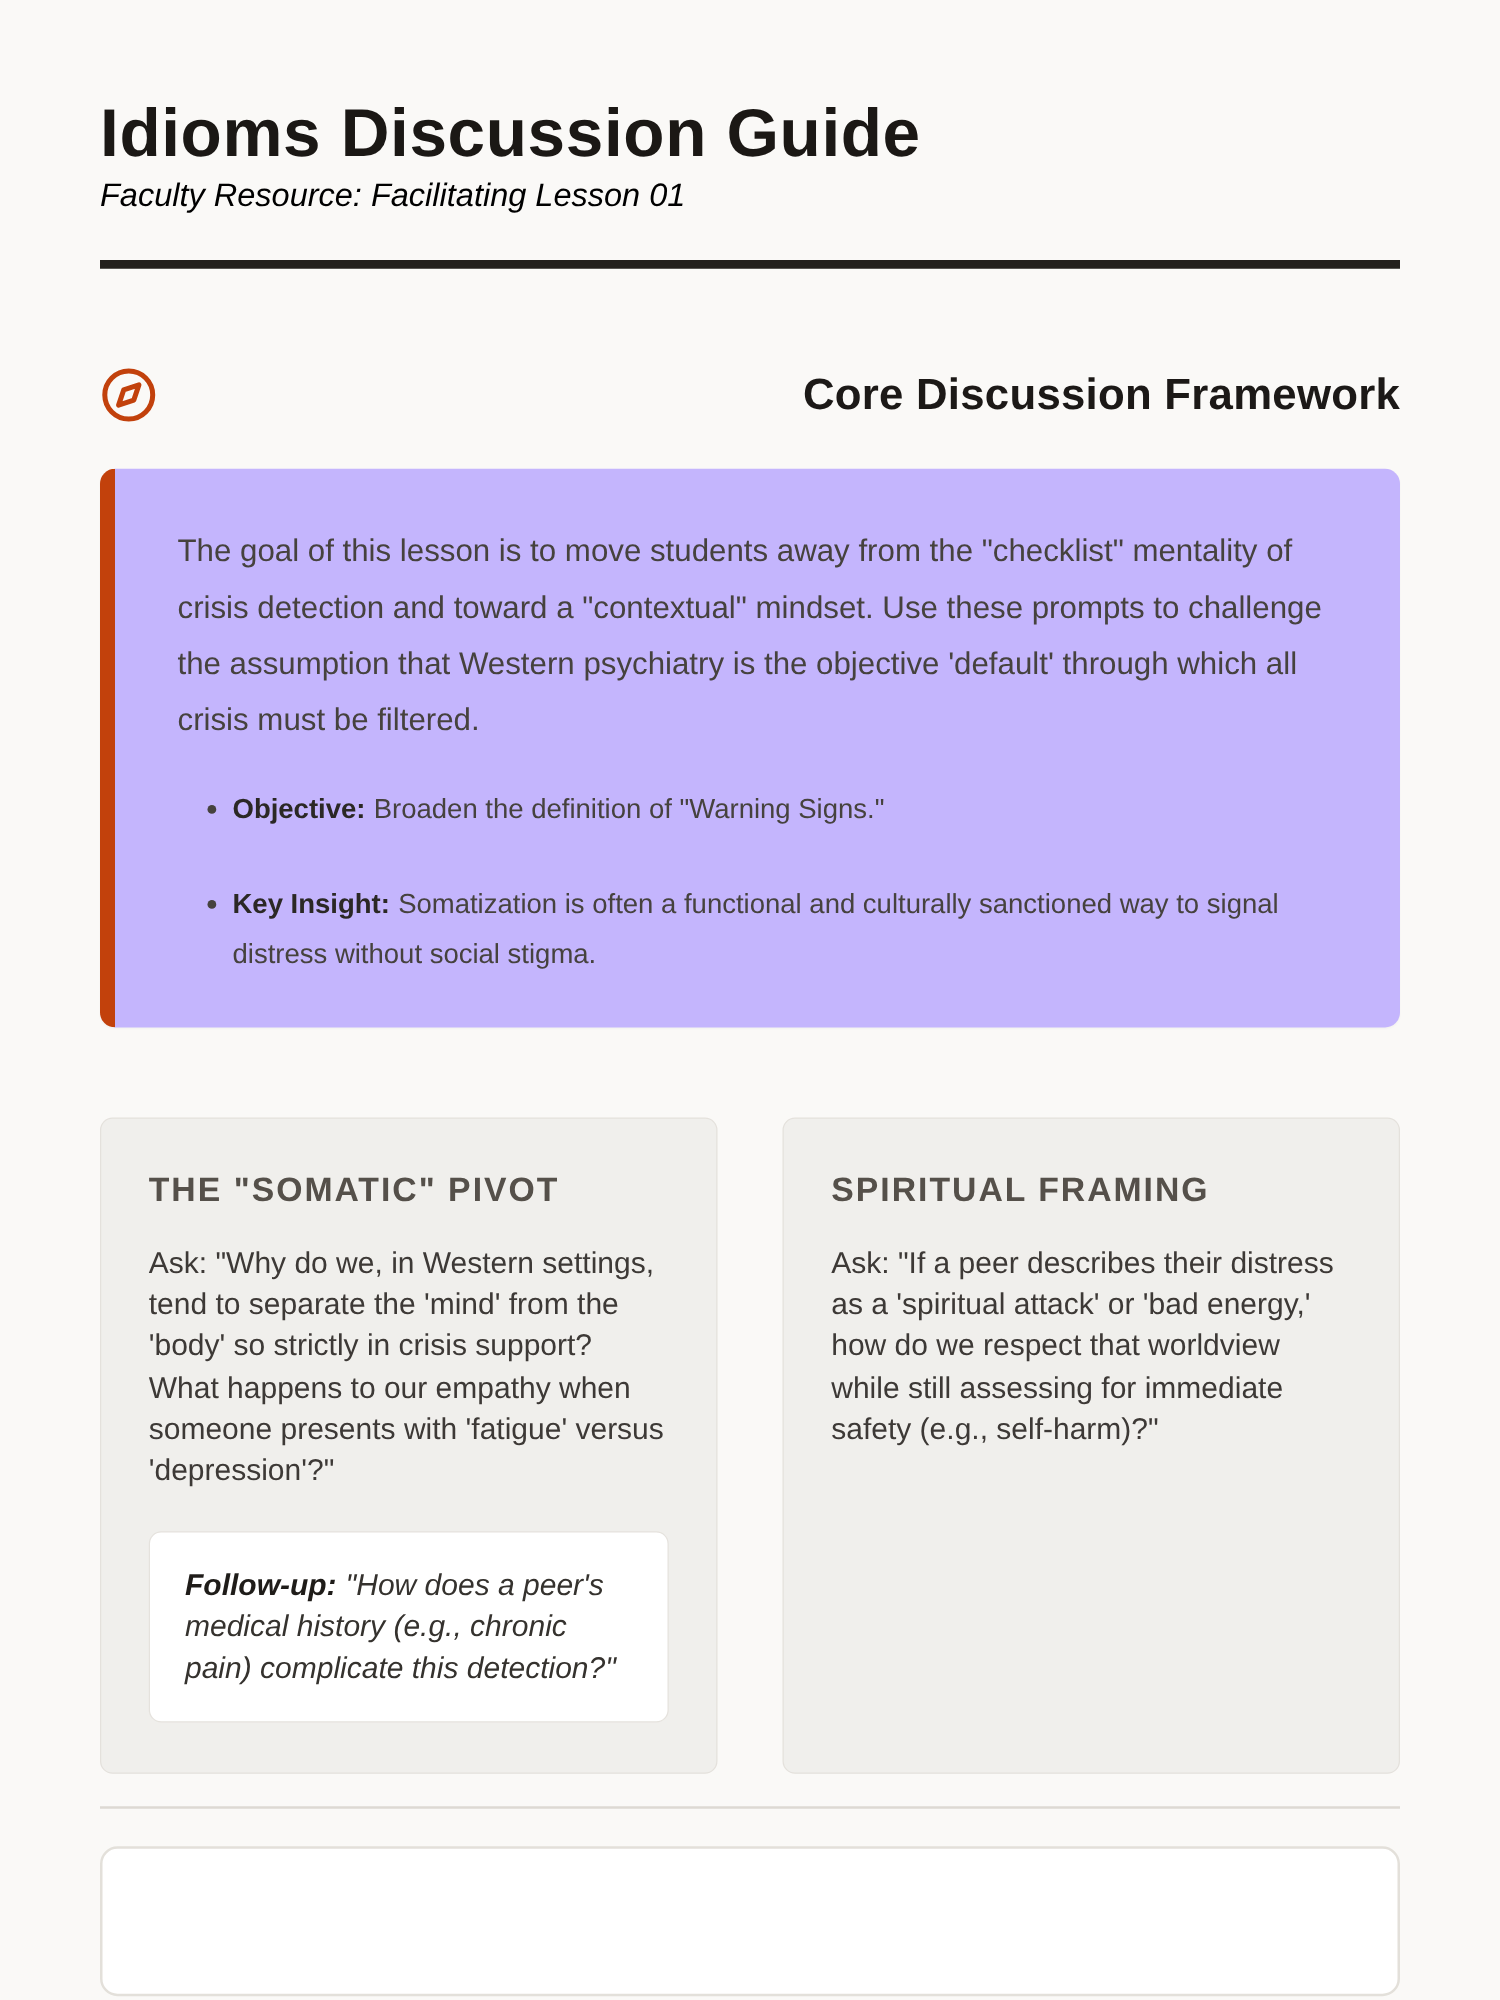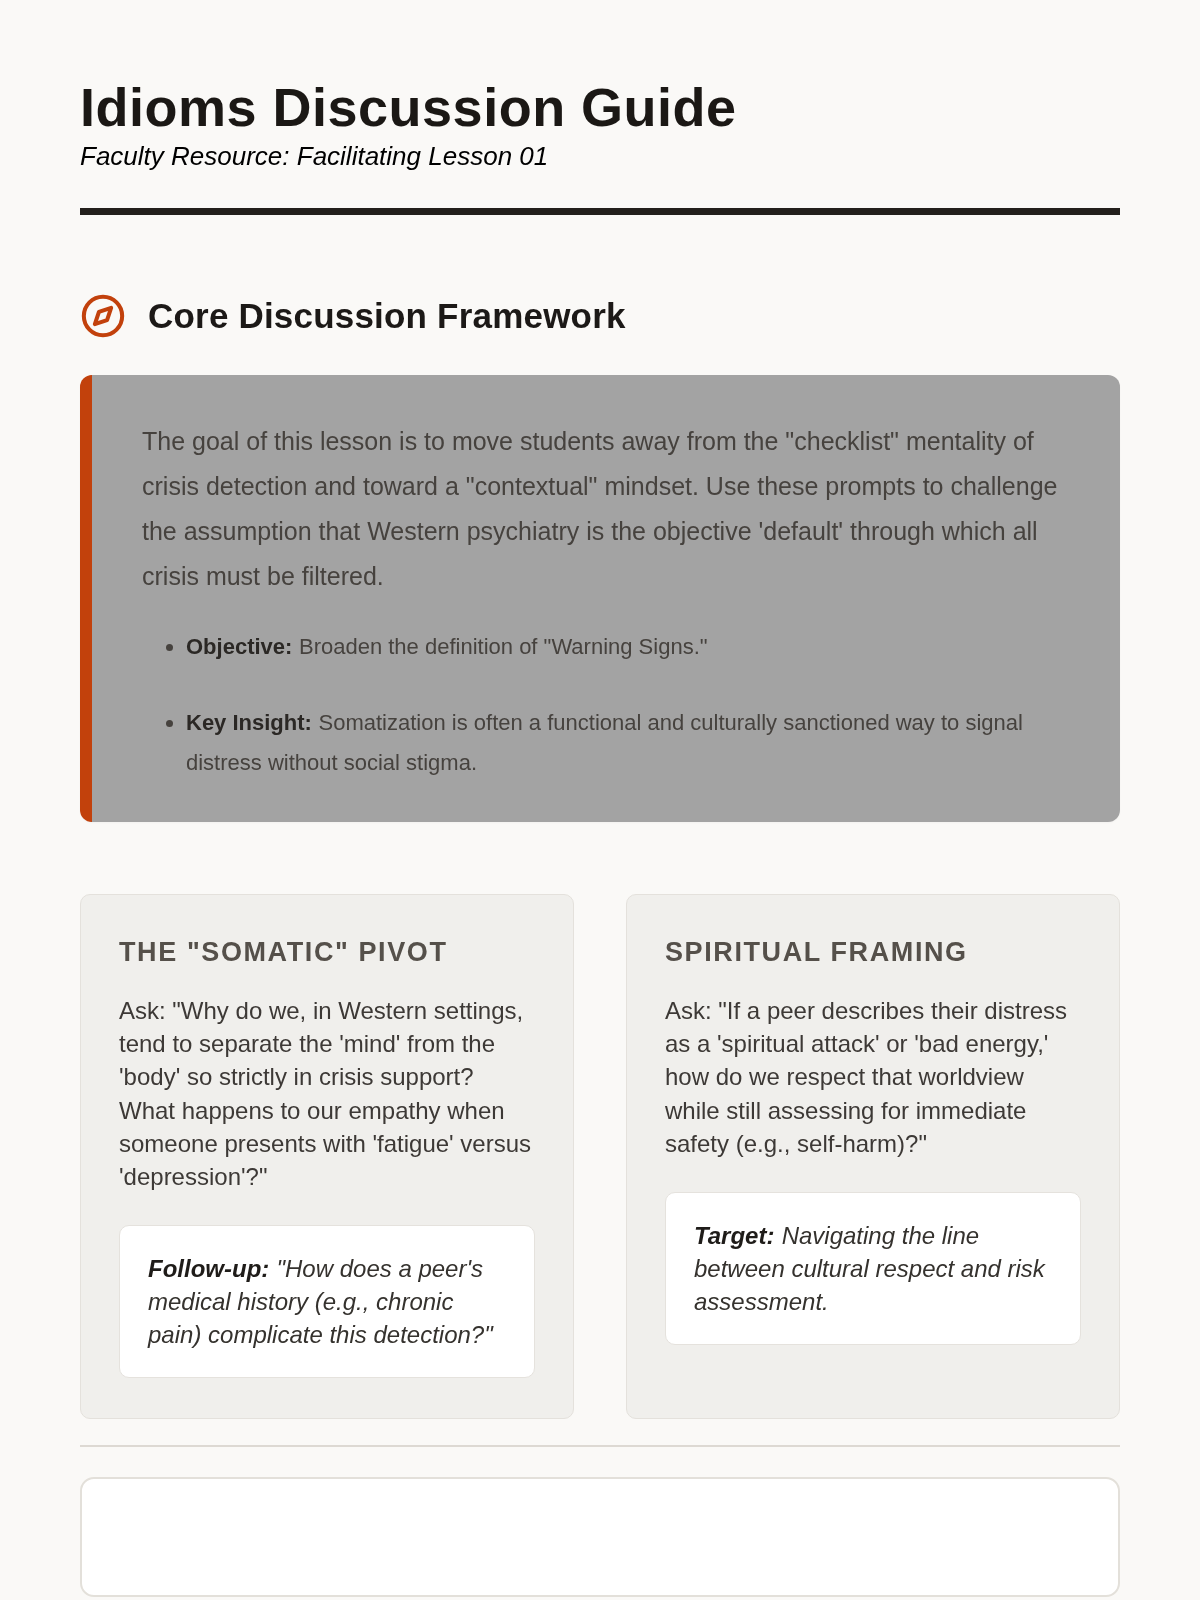--- a/index.html
+++ b/index.html
@@ -37,33 +37,34 @@
     background: #23201c;
     border: none;
   }
 
   
   .section-head {
     margin-top: 78px;
     display: flex;
     align-items: center;
     gap: 22px;
+    justify-content: space-between;
   }
   .section-head .icon-wrap { width: 46px; height: 46px; flex: 0 0 auto; }
   .section-head h2 {
     font-size: 35px;
     font-weight: 700;
     color: #1c1917;
     letter-spacing: 0.2px;
   }
 
   
   .callout {
     margin-top: 36px;
-    background: #a3a3a3;
+    background: #c4b5fd;
     border-left: 12px solid #c2410c;
     border-radius: 12px;
     padding: 44px 52px 40px 50px;
     box-shadow: 0 1px 2px rgba(0,0,0,0.03);
   }
   .callout p {
     font-size: 25px;
     line-height: 1.8;
     color: #46423e;
   }
@@ -179,23 +180,20 @@
       <h3>THE "SOMATIC" PIVOT</h3>
       <div class="card-body">Ask: "Why do we, in Western settings, tend to separate the 'mind' from the 'body' so strictly in crisis support? What happens to our empathy when someone presents with 'fatigue' versus 'depression'?"</div>
       <div class="note-box">
         <span class="note-label">Follow-up:</span><span>"How does a peer's medical history (e.g., chronic pain) complicate this detection?"</span>
       </div>
     </div>
 
     <div class="card">
       <h3>SPIRITUAL FRAMING</h3>
       <div class="card-body">Ask: "If a peer describes their distress as a 'spiritual attack' or 'bad energy,' how do we respect that worldview while still assessing for immediate safety (e.g., self-harm)?"</div>
-      <div class="note-box">
-        <span class="note-label">Target:</span><span>Navigating the line between cultural respect and risk assessment.</span>
-      </div>
     </div>
 
   </div>
 
   <hr class="vignette-rule">
   <div class="vignette-card"></div>
 
 </div>
 
 </body></html>

